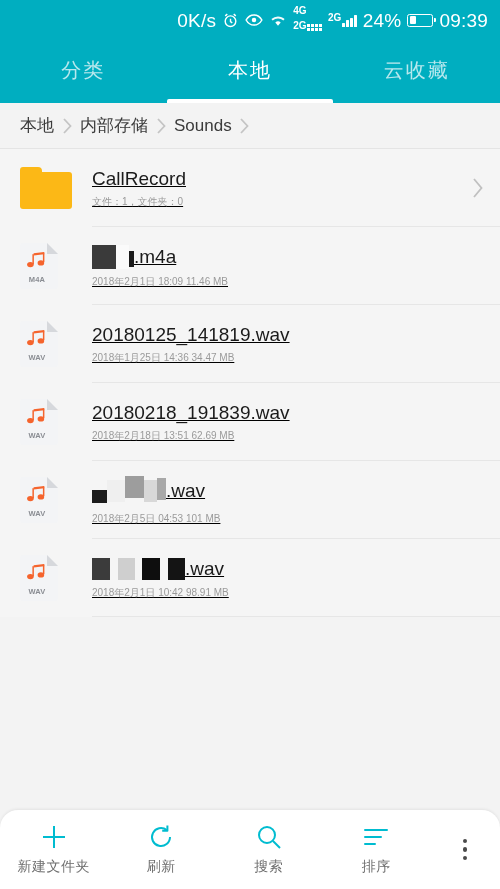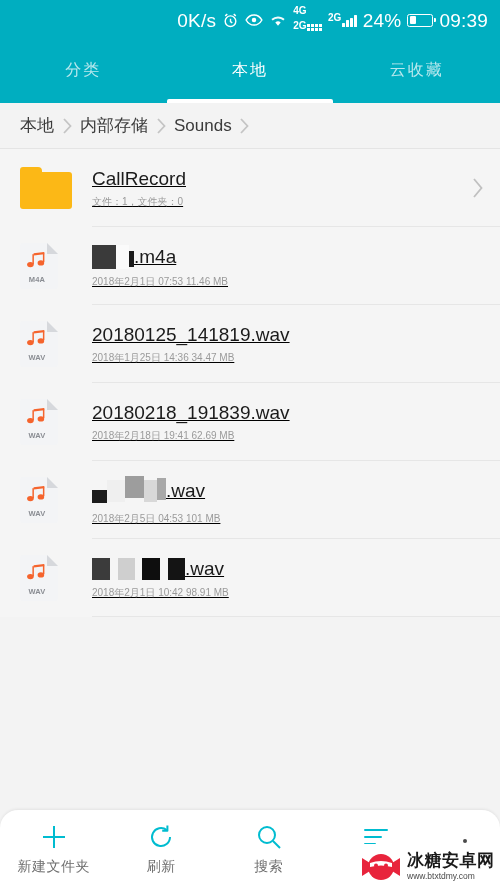--- a/index.html
+++ b/index.html
@@ -41,21 +41,21 @@
   }
   .battery i { display:block; height:100%; width:30%; background:#fff; border-radius:1px; }
 
   
   .tabbar {
     height: 63px; background: #00aec0;
     display: flex; align-items: center; position: relative;
   }
   .tab {
     flex: 1; text-align: center; color: rgba(255,255,255,.72);
-    font-size: 16px; letter-spacing: 2px; line-height: 1;
+    font-size: 20px; letter-spacing: 2px; line-height: 1;
     padding-bottom: 4px; user-select: none;
   }
   .tab.active { color: #ffffff; }
   .tab-indicator {
     position: absolute; left: 167px; bottom: 0; width: 166px; height: 4px;
     background: #ffffff; border-radius: 2px 2px 0 0;
   }
 
   
   .crumbbar {
@@ -287,21 +287,21 @@
           <span class="ext">M4A</span>
         </div>
       </div>
       <div class="row-text">
         <div class="row-title">
           <span class="redact" style="width:24px;height:24px;background:#3a3a3a;"></span>
           <span class="redact" style="width:13px;height:24px;background:#fafafa;"></span>
           <span class="redact" style="width:5px;height:16px;background:#1a1a1a;margin-bottom:-3px;"></span>
           <span>.m4a</span>
         </div>
-        <div class="row-sub">2018年2月1日 07:53 11.46 MB</div>
+        <div class="row-sub">2018年2月1日 18:09 11.46 MB</div>
       </div>
       <div class="divider"></div>
     </div>
 
     <div class="row">
       <div class="icon-wrap">
         <div class="file-ico">
           <div class="sheet"></div>
             <div class="fold"></div>
           <span class="note">
@@ -335,21 +335,21 @@
               <rect x="15.9" y="0.6" width="1.5" height="9.4"></rect>
               <ellipse cx="3.4" cy="12.6" rx="3.3" ry="2.7"></ellipse>
               <ellipse cx="13.9" cy="10.9" rx="3.3" ry="2.7"></ellipse>
             </svg>
           </span>
           <span class="ext">WAV</span>
         </div>
       </div>
       <div class="row-text">
         <div class="row-title">20180218_191839.wav</div>
-        <div class="row-sub">2018年2月18日 19:41 62.69 MB</div>
+        <div class="row-sub">2018年2月18日 13:51 62.69 MB</div>
       </div>
       <div class="divider"></div>
     </div>
 
     <div class="row">
       <div class="icon-wrap">
         <div class="file-ico">
           <div class="sheet"></div>
             <div class="fold"></div>
           <span class="note">
@@ -455,30 +455,14 @@
 
     <div class="bb-item more">
       <span class="bb-ico kebab">
           <i></i>
           <i></i>
           <i></i>
         </span>
     </div>
   </div>
 
-  <div class="watermark">
-    <span class="wm-logo">
-      <svg width="42" height="32" viewBox="0 0 42 32">
-        <path d="M2 7 L10 12 L10 20 L2 25 Z" fill="#e8243c"></path>
-        <path d="M40 7 L32 12 L32 20 L40 25 Z" fill="#e8243c"></path>
-        <circle cx="21" cy="16" r="13" fill="#e8243c"></circle>
-        <path d="M10 12 Q21 8 32 12 L32 16 Q21 13 10 16 Z" fill="#ffffff"></path>
-        <circle cx="16" cy="14.5" r="2" fill="#e8243c"></circle>
-        <circle cx="26" cy="14.5" r="2" fill="#e8243c"></circle>
-      </svg>
-    </span>
-    <span class="wm-txt">
-      <span class="wm-name">冰糖安卓网</span>
-      <span class="wm-url">www.btxtdmy.com</span>
-    </span>
-  </div>
 
 </div>
 
 </body></html>

